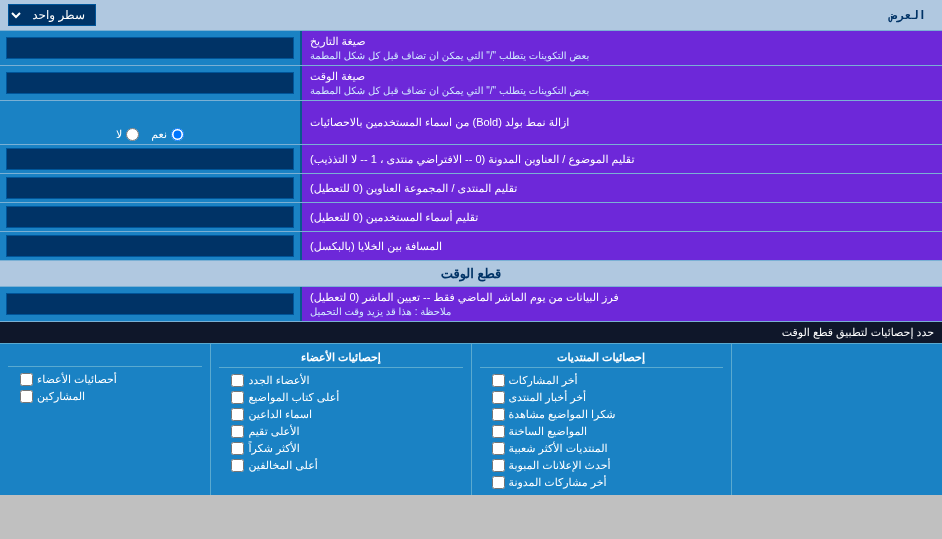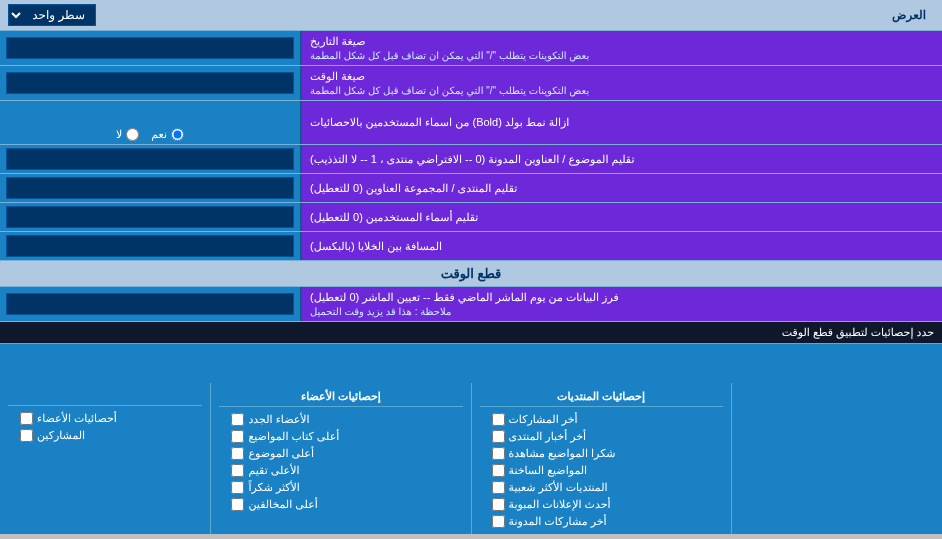--- a/index.html
+++ b/index.html
@@ -94,21 +94,20 @@
       text-align: right;
     }
     .checkboxes-grid {
       display: flex;
       background: #1a82c4;
     }
     .checkbox-col {
       flex: 1;
       padding: 4px 8px;
       border-left: 1px solid #5aaad0;
-      margin-top: 39px;
     }
     .checkbox-col:last-child {
       border-left: none;
     }
     .checkbox-col-header {
       color: #fff;
       font-weight: bold;
       font-size: 11px;
       text-align: center;
       padding: 3px 0;
@@ -142,20 +141,21 @@
       padding: 2px 6px;
       font-size: 12px;
     }
     .top-label {
       color: #003366;
       font-weight: bold;
       font-size: 12px;
       margin-right: 8px;
       flex: 1;
       text-align: right;
+      font-family: Liberation Mono, monospace;
     }
   </style>
 </head>
 <body>
 
 <div class="container">
 
   <div class="top-bar">
     <span class="top-label">العرض</span>
     <select>
@@ -296,21 +296,21 @@
       <div class="checkbox-col-header">إحصائيات الأعضاء</div>
       <div class="checkbox-item">
         <span>الأعضاء الجدد</span>
         <input type="checkbox" style="">
       </div>
       <div class="checkbox-item">
         <span>أعلى كتاب المواضيع</span>
         <input type="checkbox" style="">
       </div>
       <div class="checkbox-item">
-        <span>أعلى الموضوع</span>
+        <span>اسماء الداعين</span>
         <input type="checkbox" style="">
       </div>
       <div class="checkbox-item">
         <span>الأعلى تقيم</span>
         <input type="checkbox" style="">
       </div>
       <div class="checkbox-item">
         <span>الأكثر شكراً</span>
         <input type="checkbox" style="">
       </div>

